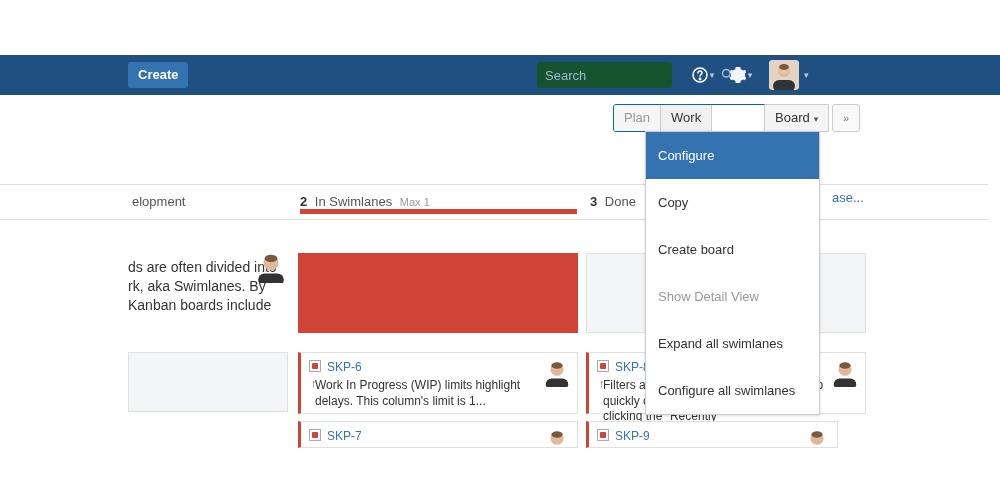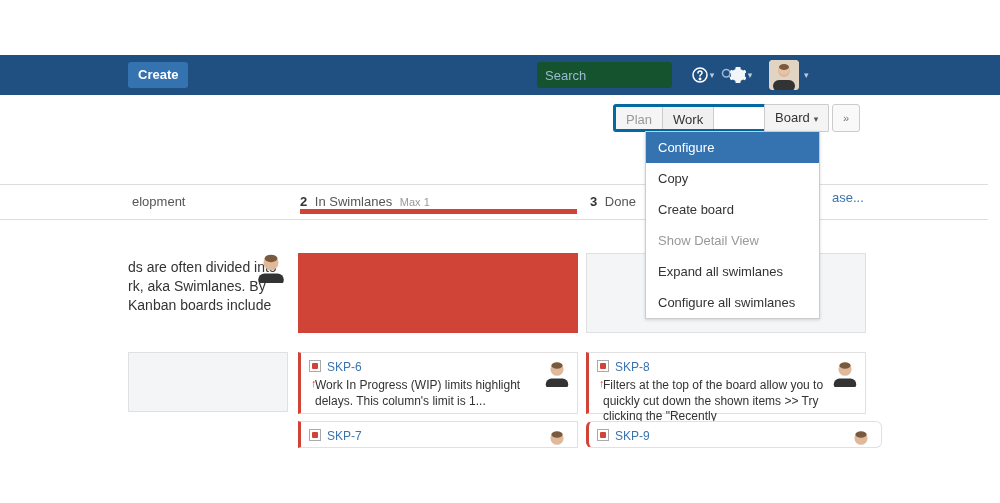--- a/index.html
+++ b/index.html
@@ -16,32 +16,32 @@
 .nav-ico{position:absolute;top:62px;height:26px;width:26px;display:flex;align-items:center;justify-content:center;color:#fff;cursor:pointer;}
 .nav-ico.help{left:690px;}
 .nav-ico.gear{left:728px;}
 .nav-ico svg{width:16px;height:16px;}
 .nav-drop-caret{font-size:9px;color:#b7cbe0;margin-left:2px;}
 .avatar-top{position:absolute;left:769px;top:60px;width:30px;height:30px;border-radius:4px;overflow:hidden;background:#d9c7b3;}
 .avatar-top svg{width:30px;height:30px;}
 .av-caret{position:absolute;left:804px;top:70px;color:#b7cbe0;font-size:9px;}
 
 
-.board-tabs{position:absolute;left:613px;top:104px;height:28px;display:flex;border:3px solid #0369a1;border-radius:3px;overflow:hidden;}
+.board-tabs{position:absolute;left:613px;top:104px;height:28px;display:flex;border:1px solid #0369a1;border-radius:3px;overflow:hidden;}
 .board-tabs div{padding:0 10px;line-height:26px;height:26px;color:#333;background:#fff;border-right:1px solid #ccc;cursor:pointer;}
 .board-tabs div:last-child{border-right:none;margin-top:24px;}
 .board-tabs .disabled{color:#999;cursor:default;background:#f5f5f5;}
 .board-tabs .active{background:#f0f0f0;}
 .board-dd{position:absolute;left:764px;top:104px;height:28px;line-height:26px;padding:0 10px;border:1px solid #ccc;border-radius:1px;background:#f4f4f4;color:#333;cursor:pointer;}
 .board-dd .caret{font-size:9px;margin-left:4px;color:#555;}
 .collapse-btn{position:absolute;left:832px;top:104px;height:28px;width:28px;border:1px solid #ccc;border-radius:3px;background:#f9f9f9;display:flex;align-items:center;justify-content:center;color:#777;cursor:pointer;font-size:11px;}
 
 
 .dropdown{position:absolute;left:645px;top:131px;width:175px;background:#fff;border:1px solid #ccc;box-shadow:0 1px 3px rgba(0,0,0,0.15);z-index:20;}
-.dropdown .item{padding:8px 12px;color:#333;cursor:pointer;border-bottom:0px;}
+.dropdown .item{padding:16px 12px;color:#333;cursor:pointer;border-bottom:0px;}
 .dropdown .item.sel{background:#3572b0;color:#fff;}
 .dropdown .item.muted{color:#999;cursor:default;}
 
 
 .cols-header{position:absolute;left:0;top:184px;right:12px;height:36px;border-top:1px solid #ddd;border-bottom:1px solid #ddd;}
 .col-head{position:absolute;top:0;height:34px;line-height:34px;}
 .col-head .cnt{font-weight:bold;color:#333;}
 .col-head .nm{color:#555;margin-left:4px;}
 .col-head .mx{color:#999;font-size:11px;margin-left:4px;}
 .col-head.c0{left:128px;}
@@ -199,21 +199,21 @@
   <span class="ico"></span>
   <span class="key">SKP-7</span>
   <div class="asg avwrap">
     <svg viewBox="0 0 30 30">
           <circle cx="15" cy="11" r="7" fill="#e0b89a"></circle>
           <rect x="3" y="21" width="24" height="12" rx="6" fill="#333"></rect>
           <ellipse cx="15" cy="7" rx="6" ry="3.5" fill="#7a5a3f"></ellipse>
         </svg>
   </div>
 </div>
-<div class="card" style="left:586px;top:421px;width:296px;height:27px;overflow:hidden;border-radius:6px;">
+<div class="card" style="left:586px;top:421px;width:252px;height:27px;overflow:hidden;">
   <span class="ico"></span>
   <span class="key">SKP-9</span>
   <div class="asg avwrap">
     <svg viewBox="0 0 30 30">
           <circle cx="15" cy="11" r="7" fill="#e0b89a"></circle>
           <rect x="3" y="21" width="24" height="12" rx="6" fill="#333"></rect>
           <ellipse cx="15" cy="7" rx="6" ry="3.5" fill="#7a5a3f"></ellipse>
         </svg>
   </div>
 </div>

